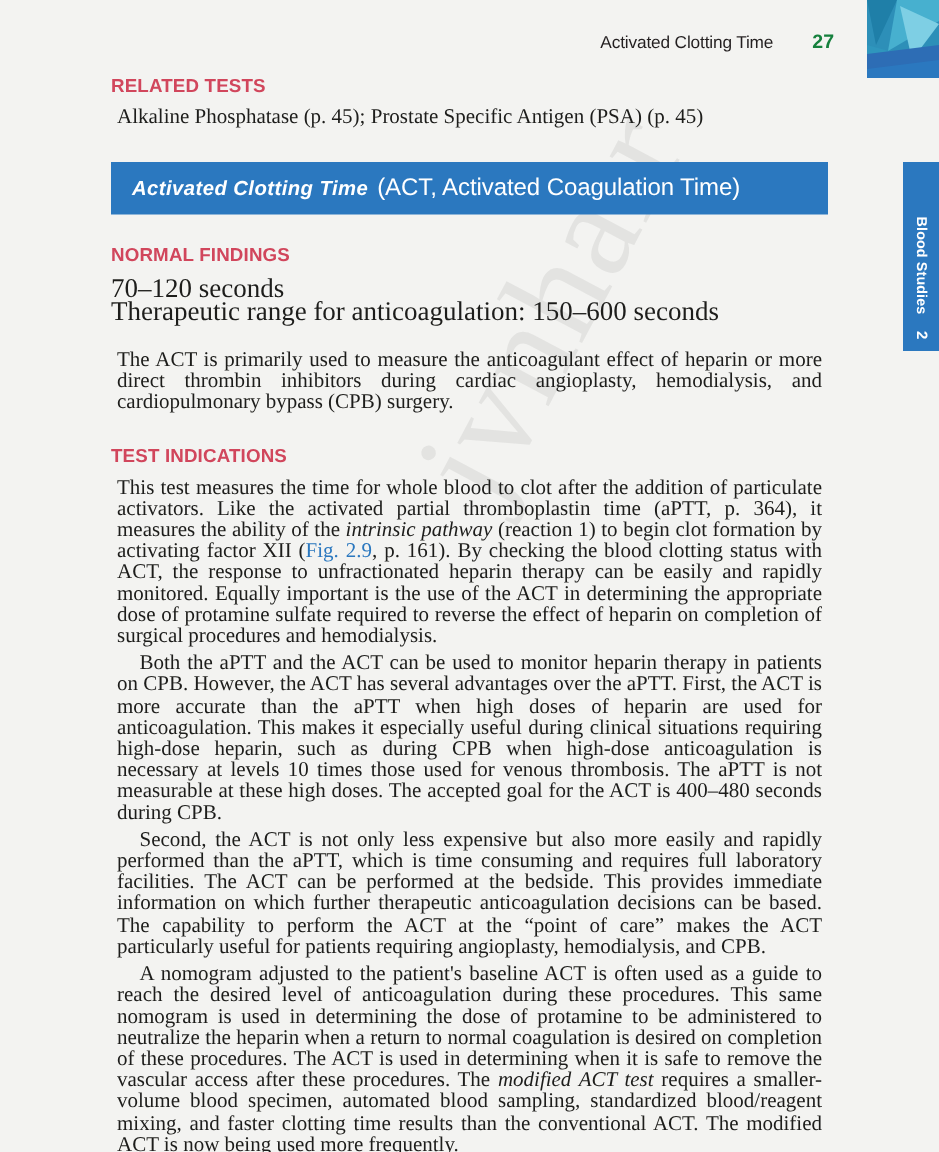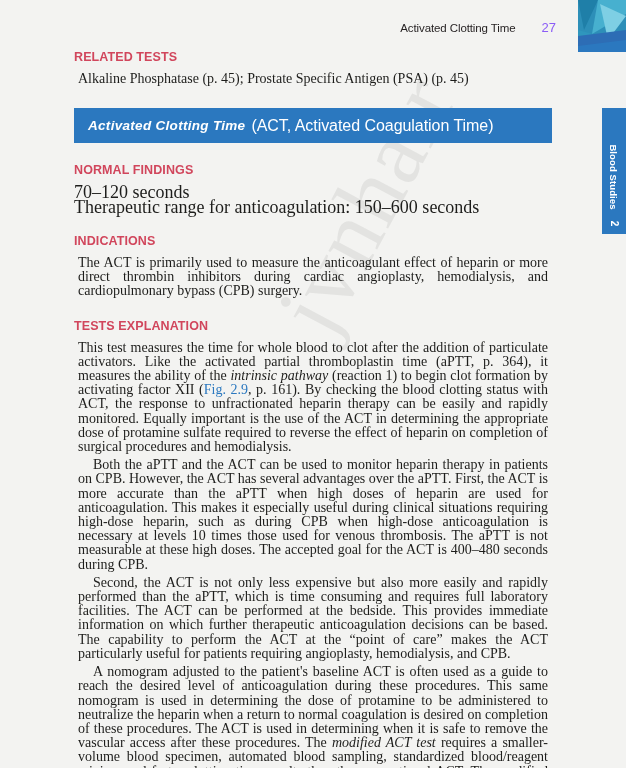--- a/index.html
+++ b/index.html
@@ -37,22 +37,22 @@
   }
   .runhead-title {
     font-family: "Liberation Sans", sans-serif;
     font-size: 11.5px;
     color: #231f20;
     letter-spacing: -0.1px;
   }
   .runhead-page {
     font-family: "Liberation Sans", sans-serif;
     font-size: 13px;
-    font-weight: normal;
-    color: #8b5cf6;
+    font-weight: bold;
+    color: #15803d;
   }
 
   
   .corner-logo {
     position: absolute;
     top: 0;
     right: 0;
     width: 48px;
     height: 52px;
     overflow: hidden;
@@ -223,26 +223,25 @@
 
     <div class="sec-block">
       <h2 class="sec-head">NORMAL FINDINGS</h2>
       <div class="plain-lines">
         <div>70–120 seconds</div>
         <div>Therapeutic range for anticoagulation: 150–600 seconds</div>
       </div>
     </div>
 
     <div class="sec-block">
-      <h2 class="sec-head">INDICATIONS</h2>
       <p class="body">The ACT is primarily used to measure the anticoagulant effect of heparin or more direct thrombin inhibitors during cardiac angioplasty, hemodialysis, and cardiopulmonary bypass (CPB) surgery.</p>
     </div>
 
     <div class="sec-block">
-      <h2 class="sec-head">TESTS EXPLANATION</h2>
+      <h2 class="sec-head">TEST INDICATIONS</h2>
 
       <p class="body"><span>This test measures the time for whole blood to clot after the addition of particulate activators. Like the activated partial thromboplastin time (aPTT, p. 364), it measures the ability of the </span><em>intrinsic pathway</em><span> (reaction 1) to begin clot formation by activating factor XII (</span><span class="figlink">Fig. 2.9</span><span>, p. 161). By checking the blood clotting status with ACT, the response to unfractionated heparin therapy can be easily and rapidly monitored. Equally important is the use of the ACT in determining the appropriate dose of protamine sulfate required to reverse the effect of heparin on completion of surgical procedures and hemodialysis.</span></p>
 
       <p class="body indent">Both the aPTT and the ACT can be used to monitor heparin therapy in patients on CPB. However, the ACT has several advantages over the aPTT. First, the ACT is more accurate than the aPTT when high doses of heparin are used for anticoagulation. This makes it especially useful during clinical situations requiring high-dose heparin, such as during CPB when high-dose anticoagulation is necessary at levels 10 times those used for venous thrombosis. The aPTT is not measurable at these high doses. The accepted goal for the ACT is 400–480 seconds during CPB.</p>
 
       <p class="body indent">Second, the ACT is not only less expensive but also more easily and rapidly performed than the aPTT, which is time consuming and requires full laboratory facilities. The ACT can be performed at the bedside. This provides immediate information on which further therapeutic anticoagulation decisions can be based. The capability to perform the ACT at the “point of care” makes the ACT particularly useful for patients requiring angioplasty, hemodialysis, and CPB.</p>
 
       <p class="body indent"><span>A nomogram adjusted to the patient's baseline ACT is often used as a guide to reach the desired level of anticoagulation during these procedures. This same nomogram is used in determining the dose of protamine to be administered to neutralize the heparin when a return to normal coagulation is desired on completion of these procedures. The ACT is used in determining when it is safe to remove the vascular access after these procedures. The </span><em>modified ACT test</em><span> requires a smaller-volume blood specimen, automated blood sampling, standardized blood/reagent mixing, and faster clotting time results than the conventional ACT. The modified ACT is now being used more frequently.</span></p>
     </div>
 

